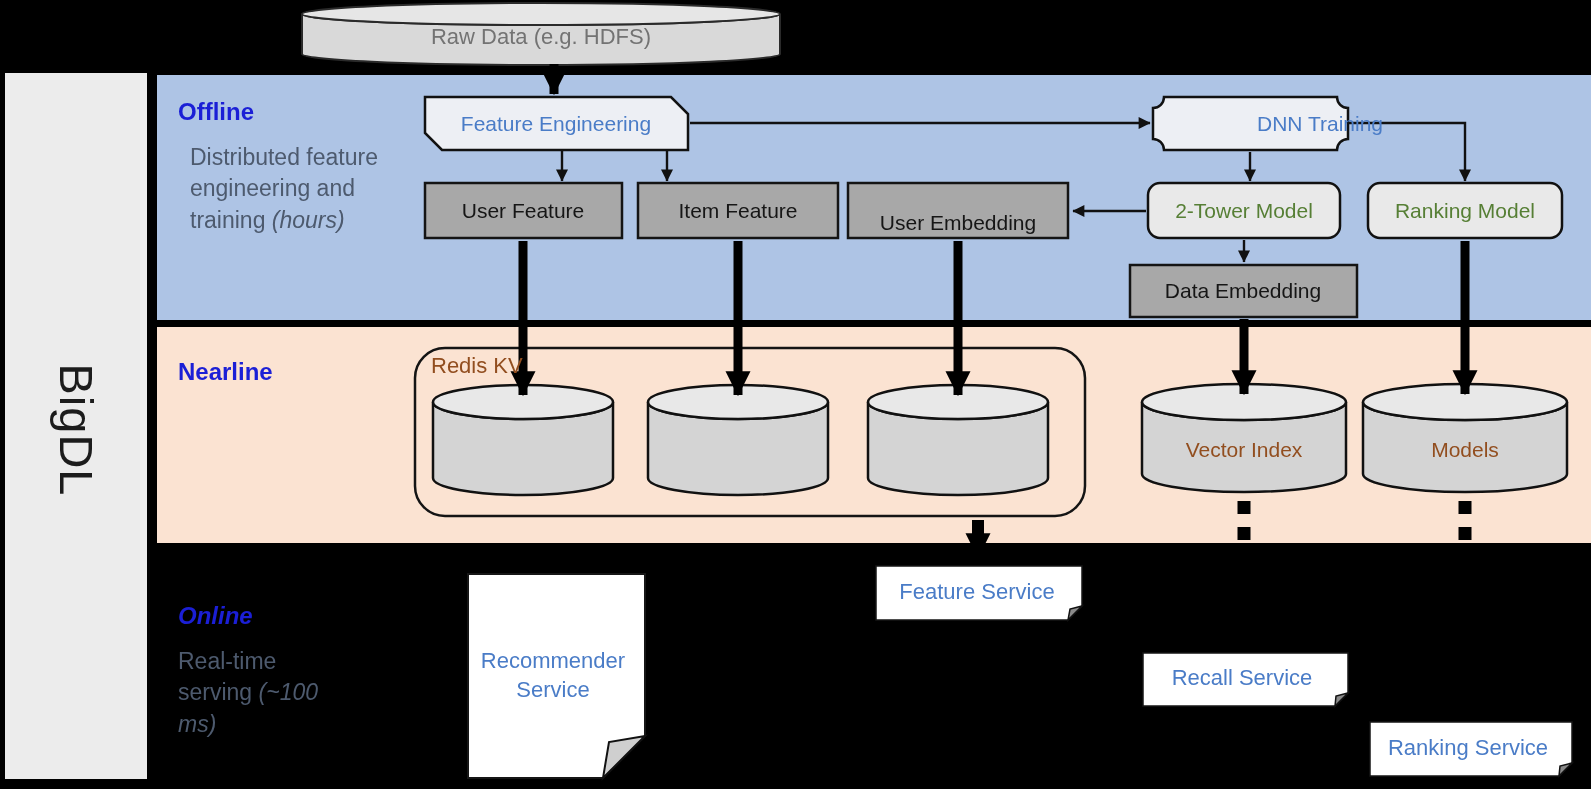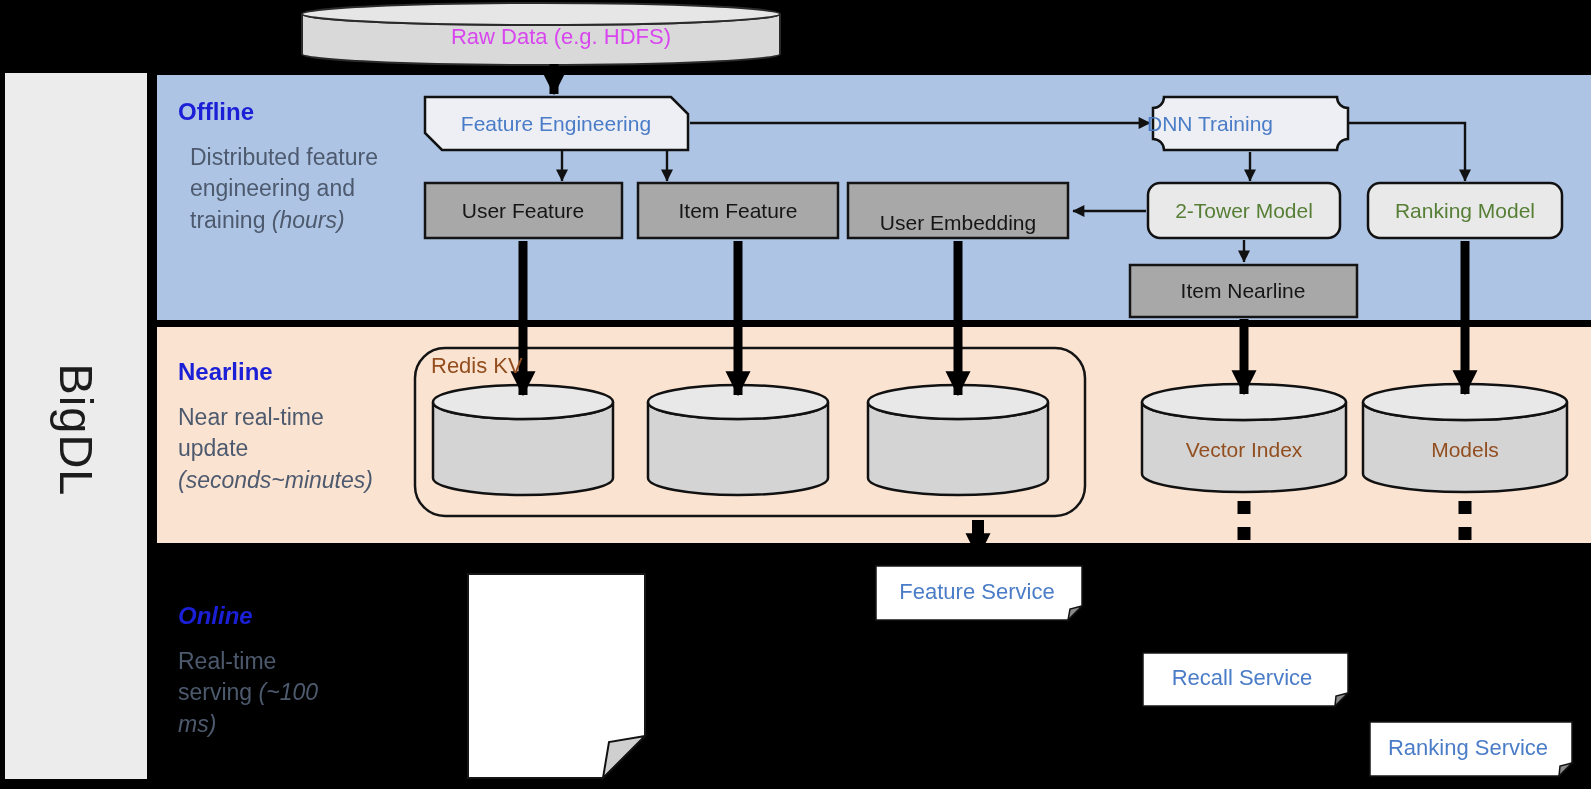--- a/index.html
+++ b/index.html
@@ -19,21 +19,21 @@
   .lbl{position:absolute;transform:translate(-50%,-50%);white-space:nowrap;}
   .block{position:absolute;}
   .node{font-size:21px;color:#4a7cc7;}
   .dark{color:#161616;}
   .green{color:#567f35;}
   .brown{color:#924e1f;}
   .svc{font-size:22px;color:#4a7cc7;}
   .title{font-size:24px;font-weight:600;color:#1b1fd6;}
   .sub{font-size:23px;color:#4d5a6e;line-height:1.36;}
   .sub .note{font-style:italic;}
-  #raw-label{font-size:22px;color:#d946ef;margin-left:20px;}
+  #raw-label{font-size:22px;color:#737373;}
   #redis-label{font-size:22px;color:#924e1f;}
   #recommender-label{white-space:normal;width:160px;text-align:center;line-height:1.3;}
 </style>
 </head>
 <body>
 
 <div id="stage">
 
   <div class="band" id="band-offline"></div>
   <div class="band" id="band-nearline"></div>
@@ -124,38 +124,36 @@
 
   <div id="brand">BigDL</div>
   <div class="lbl" id="raw-label" style="left:541px;top:37px;">Raw Data (e.g. HDFS)</div>
 
   <div class="block title" style="left:178px;top:98px;">Offline</div>
   <div class="block sub" style="left:190px;top:142px;width:215px;">
     <span>Distributed feature engineering and training </span><span class="note">(hours)</span>
   </div>
 
   <div class="lbl node" style="left:556px;top:124px;text-align:center;">Feature Engineering</div>
-  <div class="lbl node" style="left:1210px;top:124px;">DNN Training</div>
+  <div class="lbl node" style="left:1320px;top:124px;">DNN Training</div>
   <div class="lbl node dark" style="left:523px;top:211px;">User Feature</div>
   <div class="lbl node dark" style="left:738px;top:211px;">Item Feature</div>
   <div class="lbl node dark" style="left:958px;top:223px;">User Embedding</div>
   <div class="lbl node green" style="left:1244px;top:211px;">2-Tower Model</div>
   <div class="lbl node green" style="left:1465px;top:211px;">Ranking Model</div>
-  <div class="lbl node dark" style="left:1243px;top:291px;">Item Nearline</div>
+  <div class="lbl node dark" style="left:1243px;top:291px;">Data Embedding</div>
 
   <div class="block title" style="left:178px;top:358px;">Nearline</div>
-  <div class="block sub" style="left:178px;top:402px;width:205px;">
-    <span>Near real-time update </span><span class="note">(seconds~minutes)</span>
-  </div>
   <div class="block" id="redis-label" style="left:431px;top:353px;">Redis KV</div>
   <div class="lbl node brown" style="left:1244px;top:450px;">Vector Index</div>
   <div class="lbl node brown" style="left:1465px;top:450px;">Models</div>
 
   <div class="block title" style="left:178px;top:602px;font-style:italic;">Online</div>
   <div class="block sub" style="left:178px;top:646px;width:160px;">
     <span>Real-time serving </span><span class="note">(~100 ms)</span>
   </div>
 
+  <div class="lbl svc" id="recommender-label" style="left:553px;top:676px;">Recommender Service</div>
   <div class="lbl svc" style="left:977px;top:592px;">Feature Service</div>
   <div class="lbl svc" style="left:1242px;top:678px;">Recall Service</div>
   <div class="lbl svc" style="left:1468px;top:748px;">Ranking Service</div>
 
 </div>
 
 </body></html>

